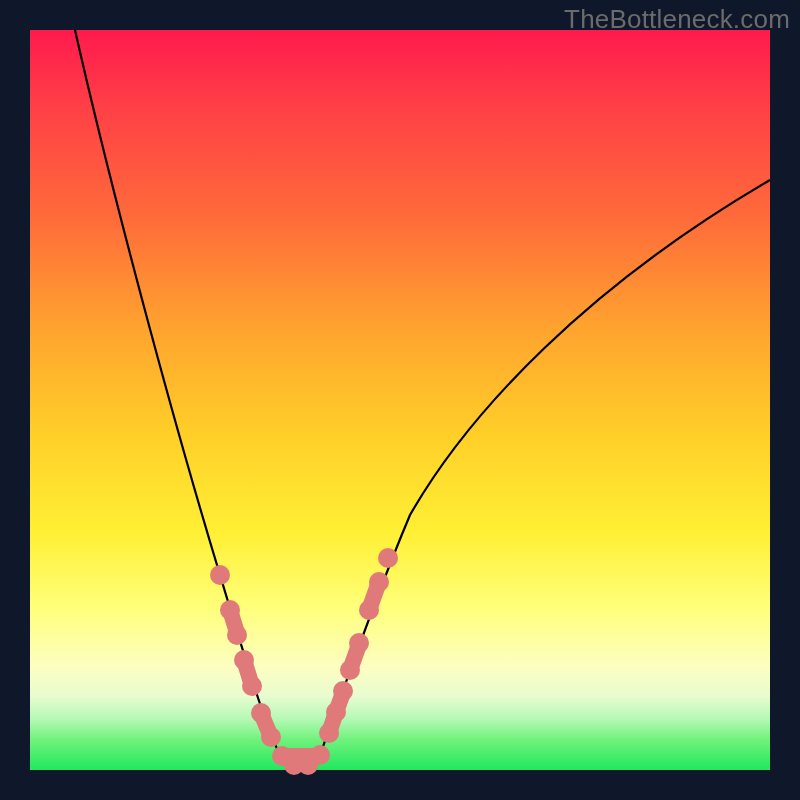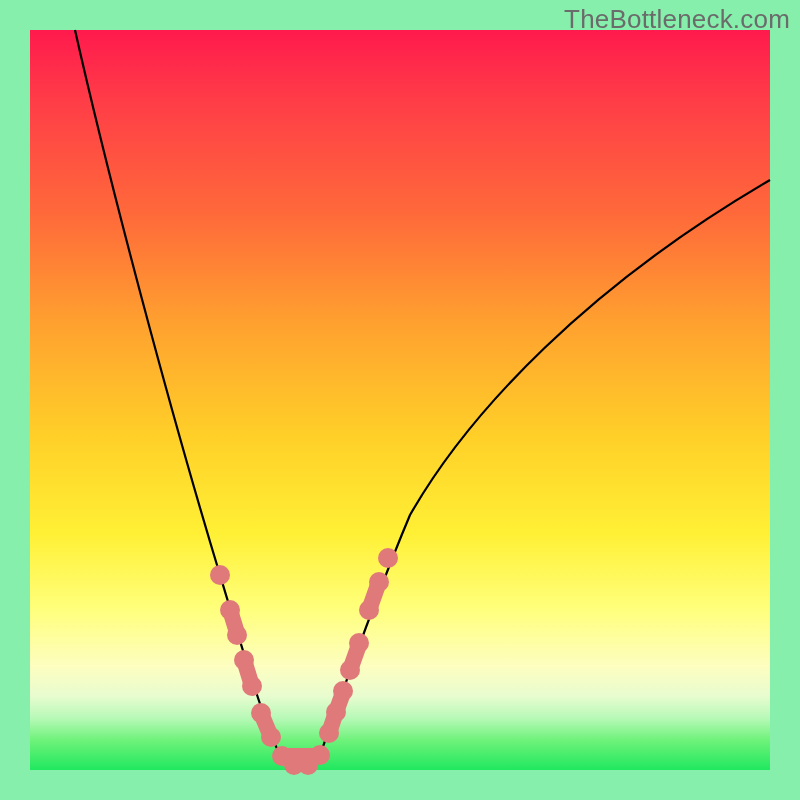--- a/index.html
+++ b/index.html
@@ -10,21 +10,21 @@
     background: #000;
     overflow: hidden;
     font-family: Arial, Helvetica, sans-serif;
   }
   .frame {
     position: absolute;
     left: 0;
     top: 0;
     width: 800px;
     height: 800px;
-    background: #86efac;
+    background: #0f172a;
   }
   .plot {
     position: absolute;
     left: 30px;
     top: 30px;
     width: 740px;
     height: 740px;
     
     background: linear-gradient(
       to bottom,

